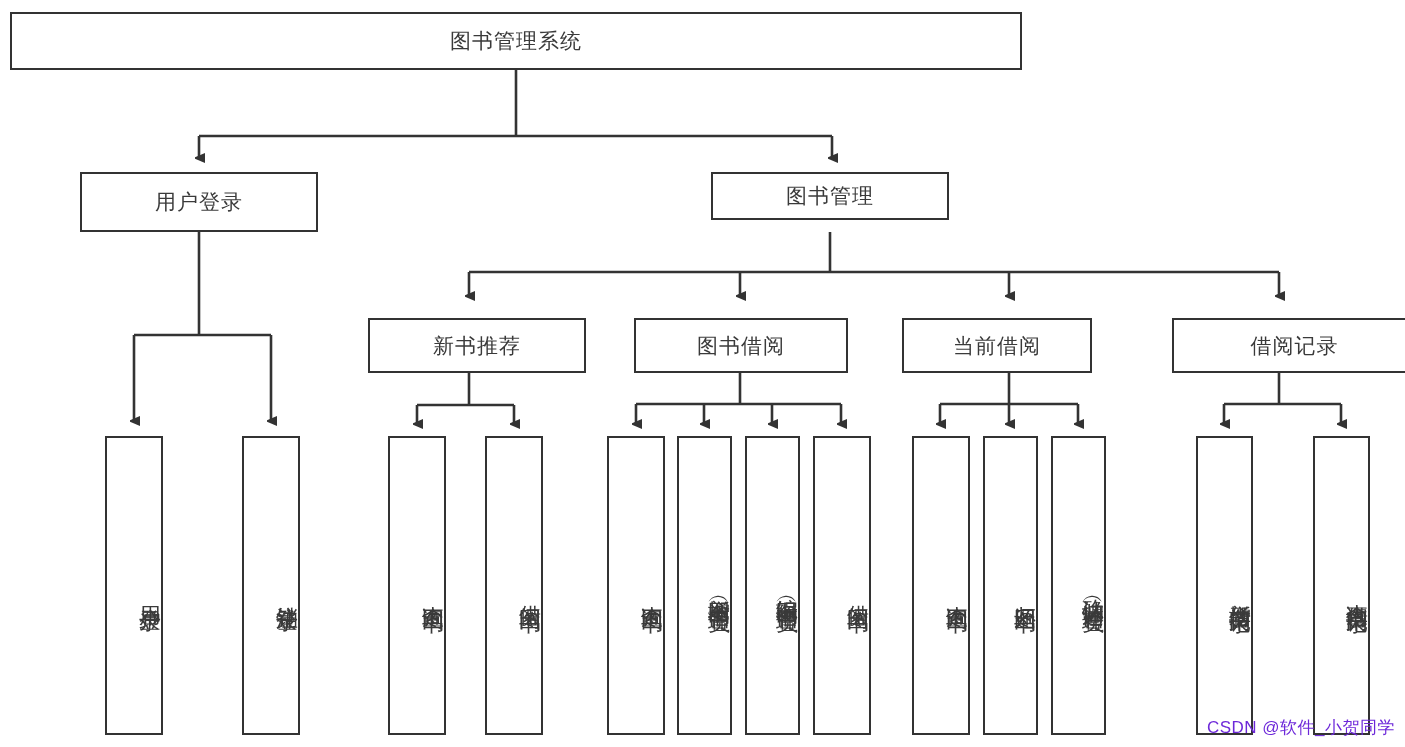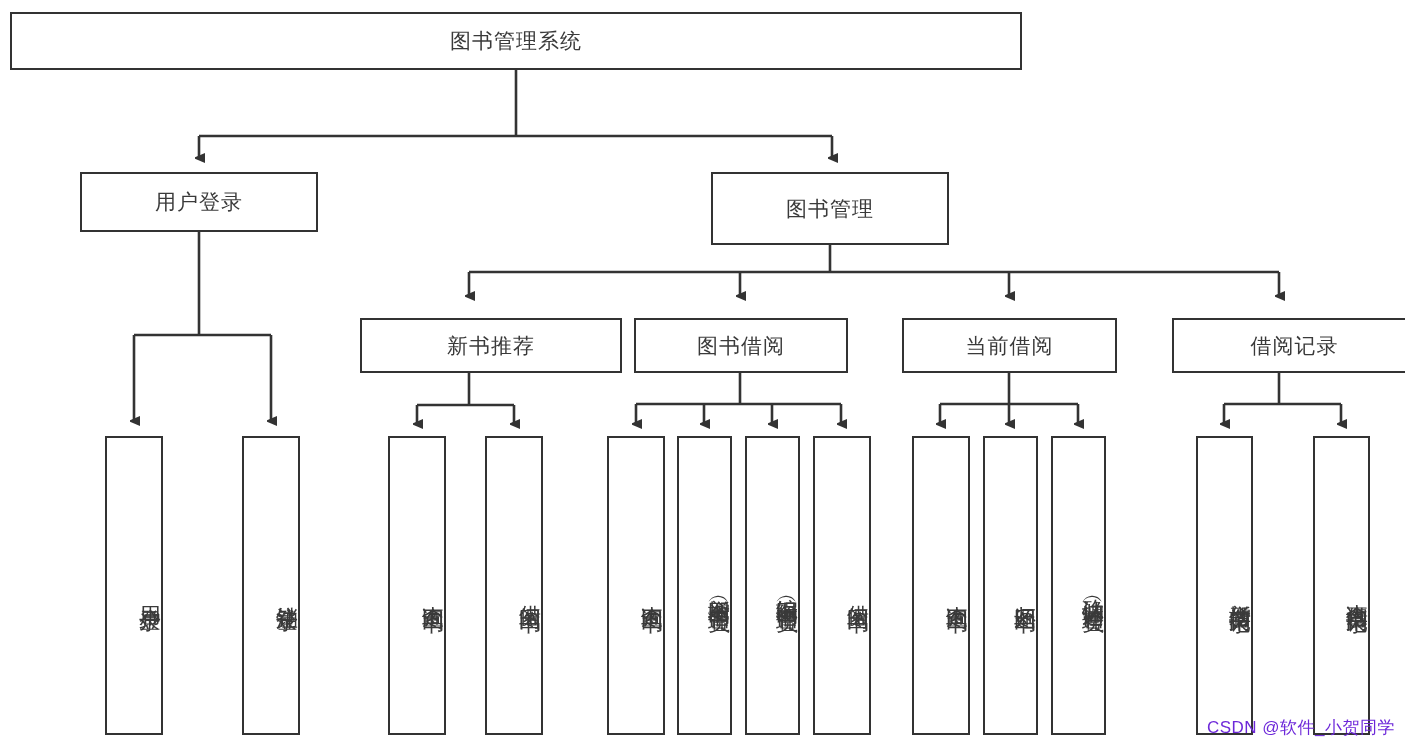--- a/index.html
+++ b/index.html
@@ -70,31 +70,31 @@
     </g>
   </svg>
 
   <div class="node" style="left:10px;top:12px;width:1012px;height:58px;">
     <span class="lbl">图书管理系统</span>
   </div>
 
   <div class="node" style="left:80px;top:172px;width:238px;height:60px;">
     <span class="lbl">用户登录</span>
   </div>
-  <div class="node" style="left:711px;top:172px;width:238px;height:73px;">
+  <div class="node" style="left:711px;top:172px;width:238px;height:48px;">
     <span class="lbl">图书管理</span>
   </div>
 
-  <div class="node" style="left:360px;top:318px;width:262px;height:55px;">
+  <div class="node" style="left:368px;top:318px;width:218px;height:55px;">
     <span class="lbl">新书推荐</span>
   </div>
   <div class="node" style="left:634px;top:318px;width:214px;height:55px;">
     <span class="lbl">图书借阅</span>
   </div>
-  <div class="node" style="left:902px;top:318px;width:215px;height:55px;">
+  <div class="node" style="left:902px;top:318px;width:190px;height:55px;">
     <span class="lbl">当前借阅</span>
   </div>
   <div class="node" style="left:1172px;top:318px;width:245px;height:55px;">
     <span class="lbl">借阅记录</span>
   </div>
 
   <div class="node vert" style="left:105px;top:436px;width:58px;height:299px;">
     <span class="lbl">用户登录</span>
   </div>
   <div class="node vert" style="left:242px;top:436px;width:58px;height:299px;">

